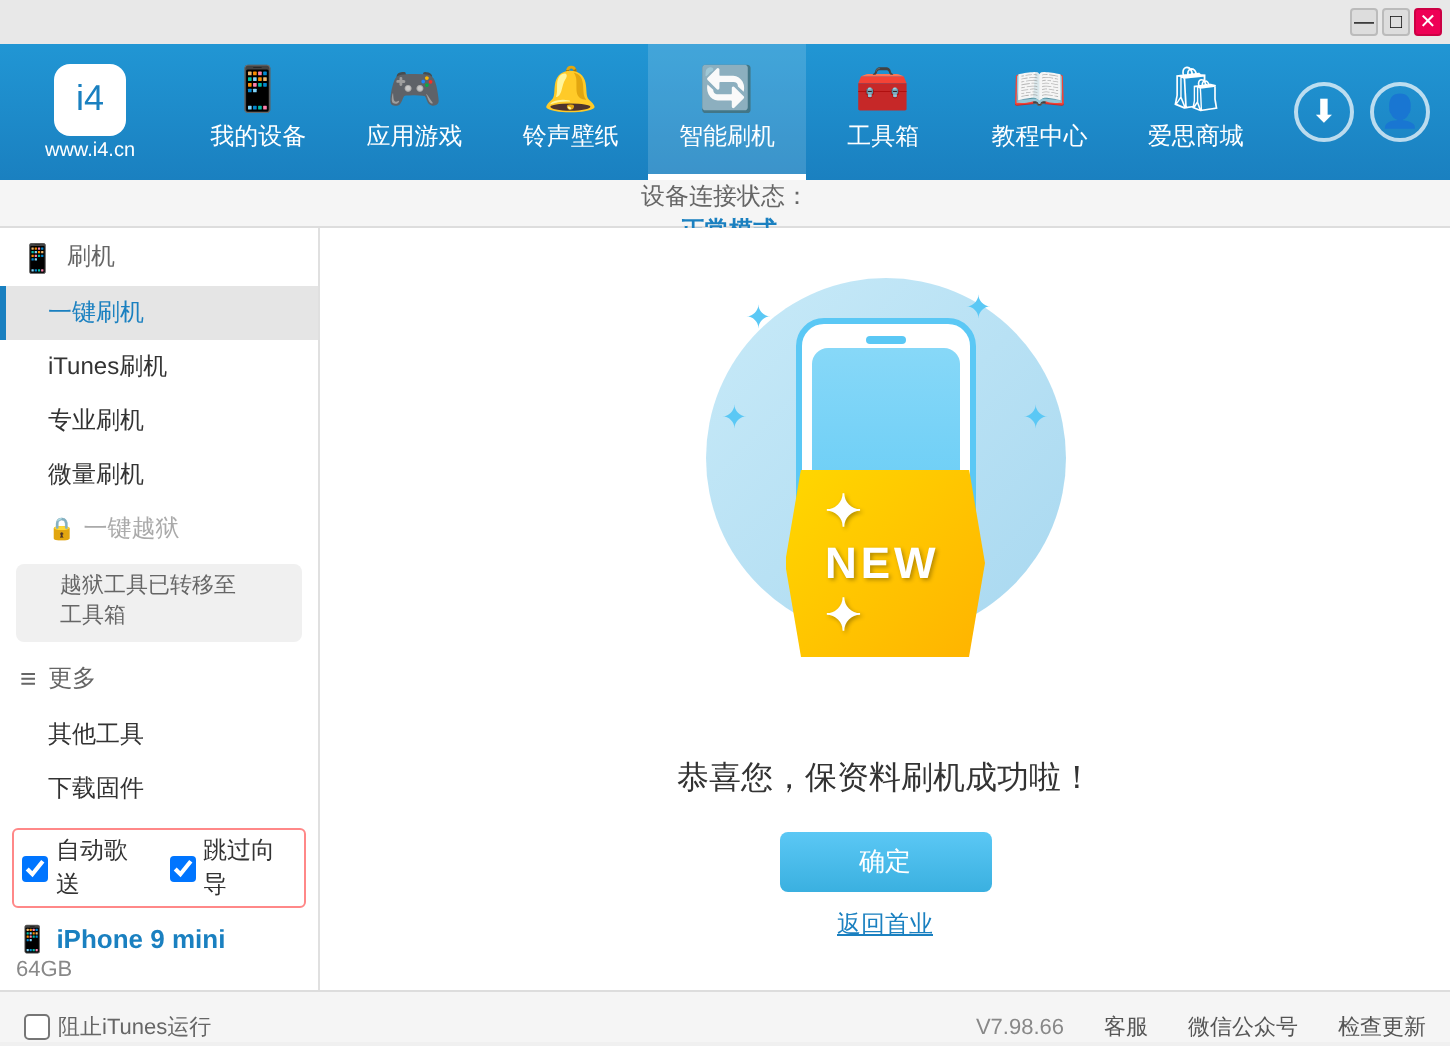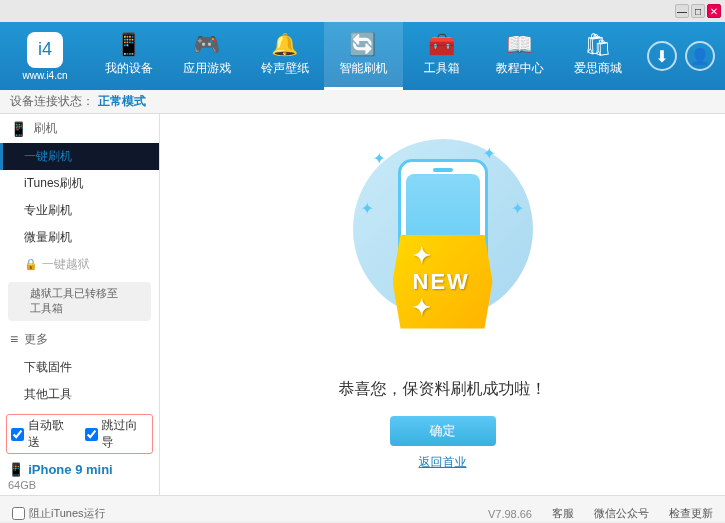--- a/index.html
+++ b/index.html
@@ -93,20 +93,21 @@
     
     .status-bar {
       background: #f5f5f5;
       height: 24px;
       display: flex;
       align-items: center;
       padding: 0 10px;
       border-bottom: 1px solid #ddd;
       font-size: 12px;
       color: #666;
+      flex-direction: column;
     }
     .status-bar .status-value {
       color: #1a80c0;
       font-weight: bold;
       margin-left: 4px;
     }
 
     
     .main-content {
       display: flex;
@@ -134,21 +135,21 @@
       margin-right: 6px;
       font-size: 14px;
     }
     .sidebar-item {
       padding: 5px 10px 5px 24px;
       cursor: pointer;
       color: #333;
       font-size: 12px;
     }
     .sidebar-item.active {
-      background: #0f172a;
+      background: #e5e5e5;
       color: #1a80c0;
       border-left: 3px solid #1a80c0;
       padding-left: 21px;
     }
     .sidebar-grayed {
       padding: 5px 10px 5px 24px;
       color: #aaa;
       font-size: 12px;
       display: flex; align-items: center; gap: 4px;
     }
@@ -409,24 +410,24 @@
     <div class="sidebar-notice">
       <span>越狱工具已转移至
 工具箱</span>
     </div>
 
     <div class="sidebar-section-header">
       <span class="section-icon">≡</span>
       <span>更多</span>
     </div>
     <div class="sidebar-item">
+      <span>其他工具</span>
+    </div>
+    <div class="sidebar-item">
       <span>下载固件</span>
-    </div>
-    <div class="sidebar-item">
-      <span>其他工具</span>
     </div>
 
     <div style="flex:1"></div>
 
     <div class="checkbox-row highlight-box" style="margin: 4px 6px;">
       <label class="checkbox-item">
         <input type="checkbox" checked="" style="">
         <span>自动歌送</span>
       </label>
       <label class="checkbox-item">

